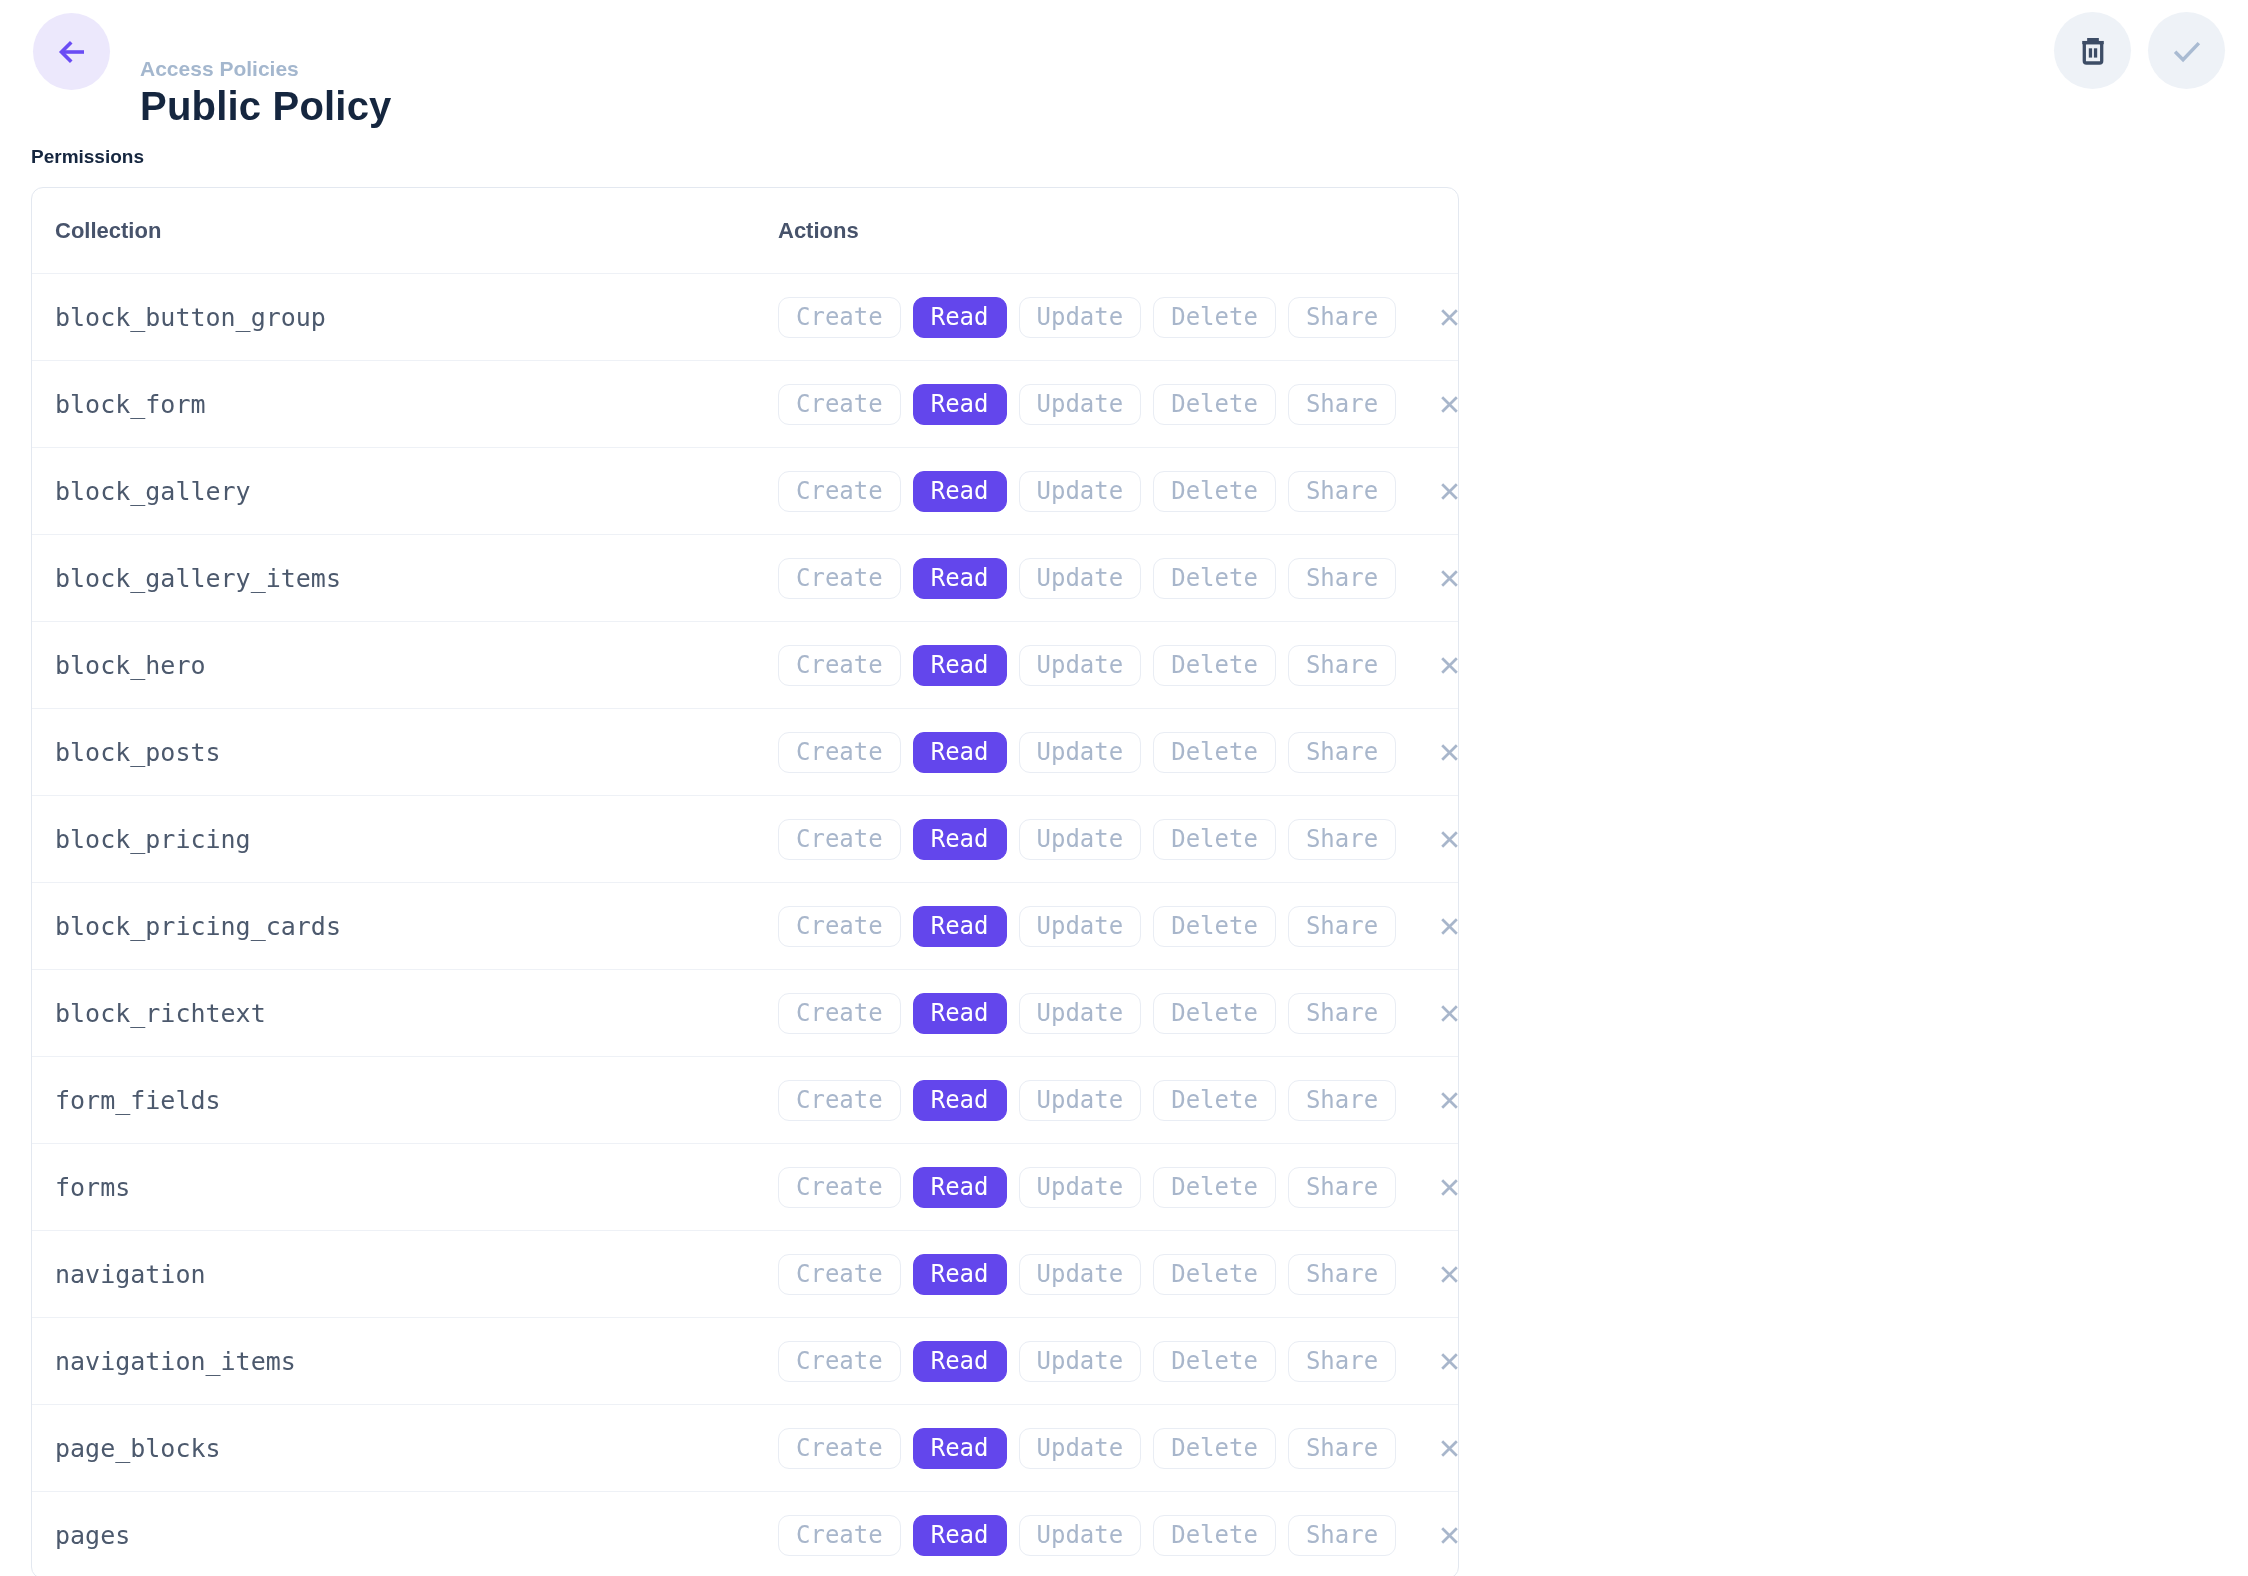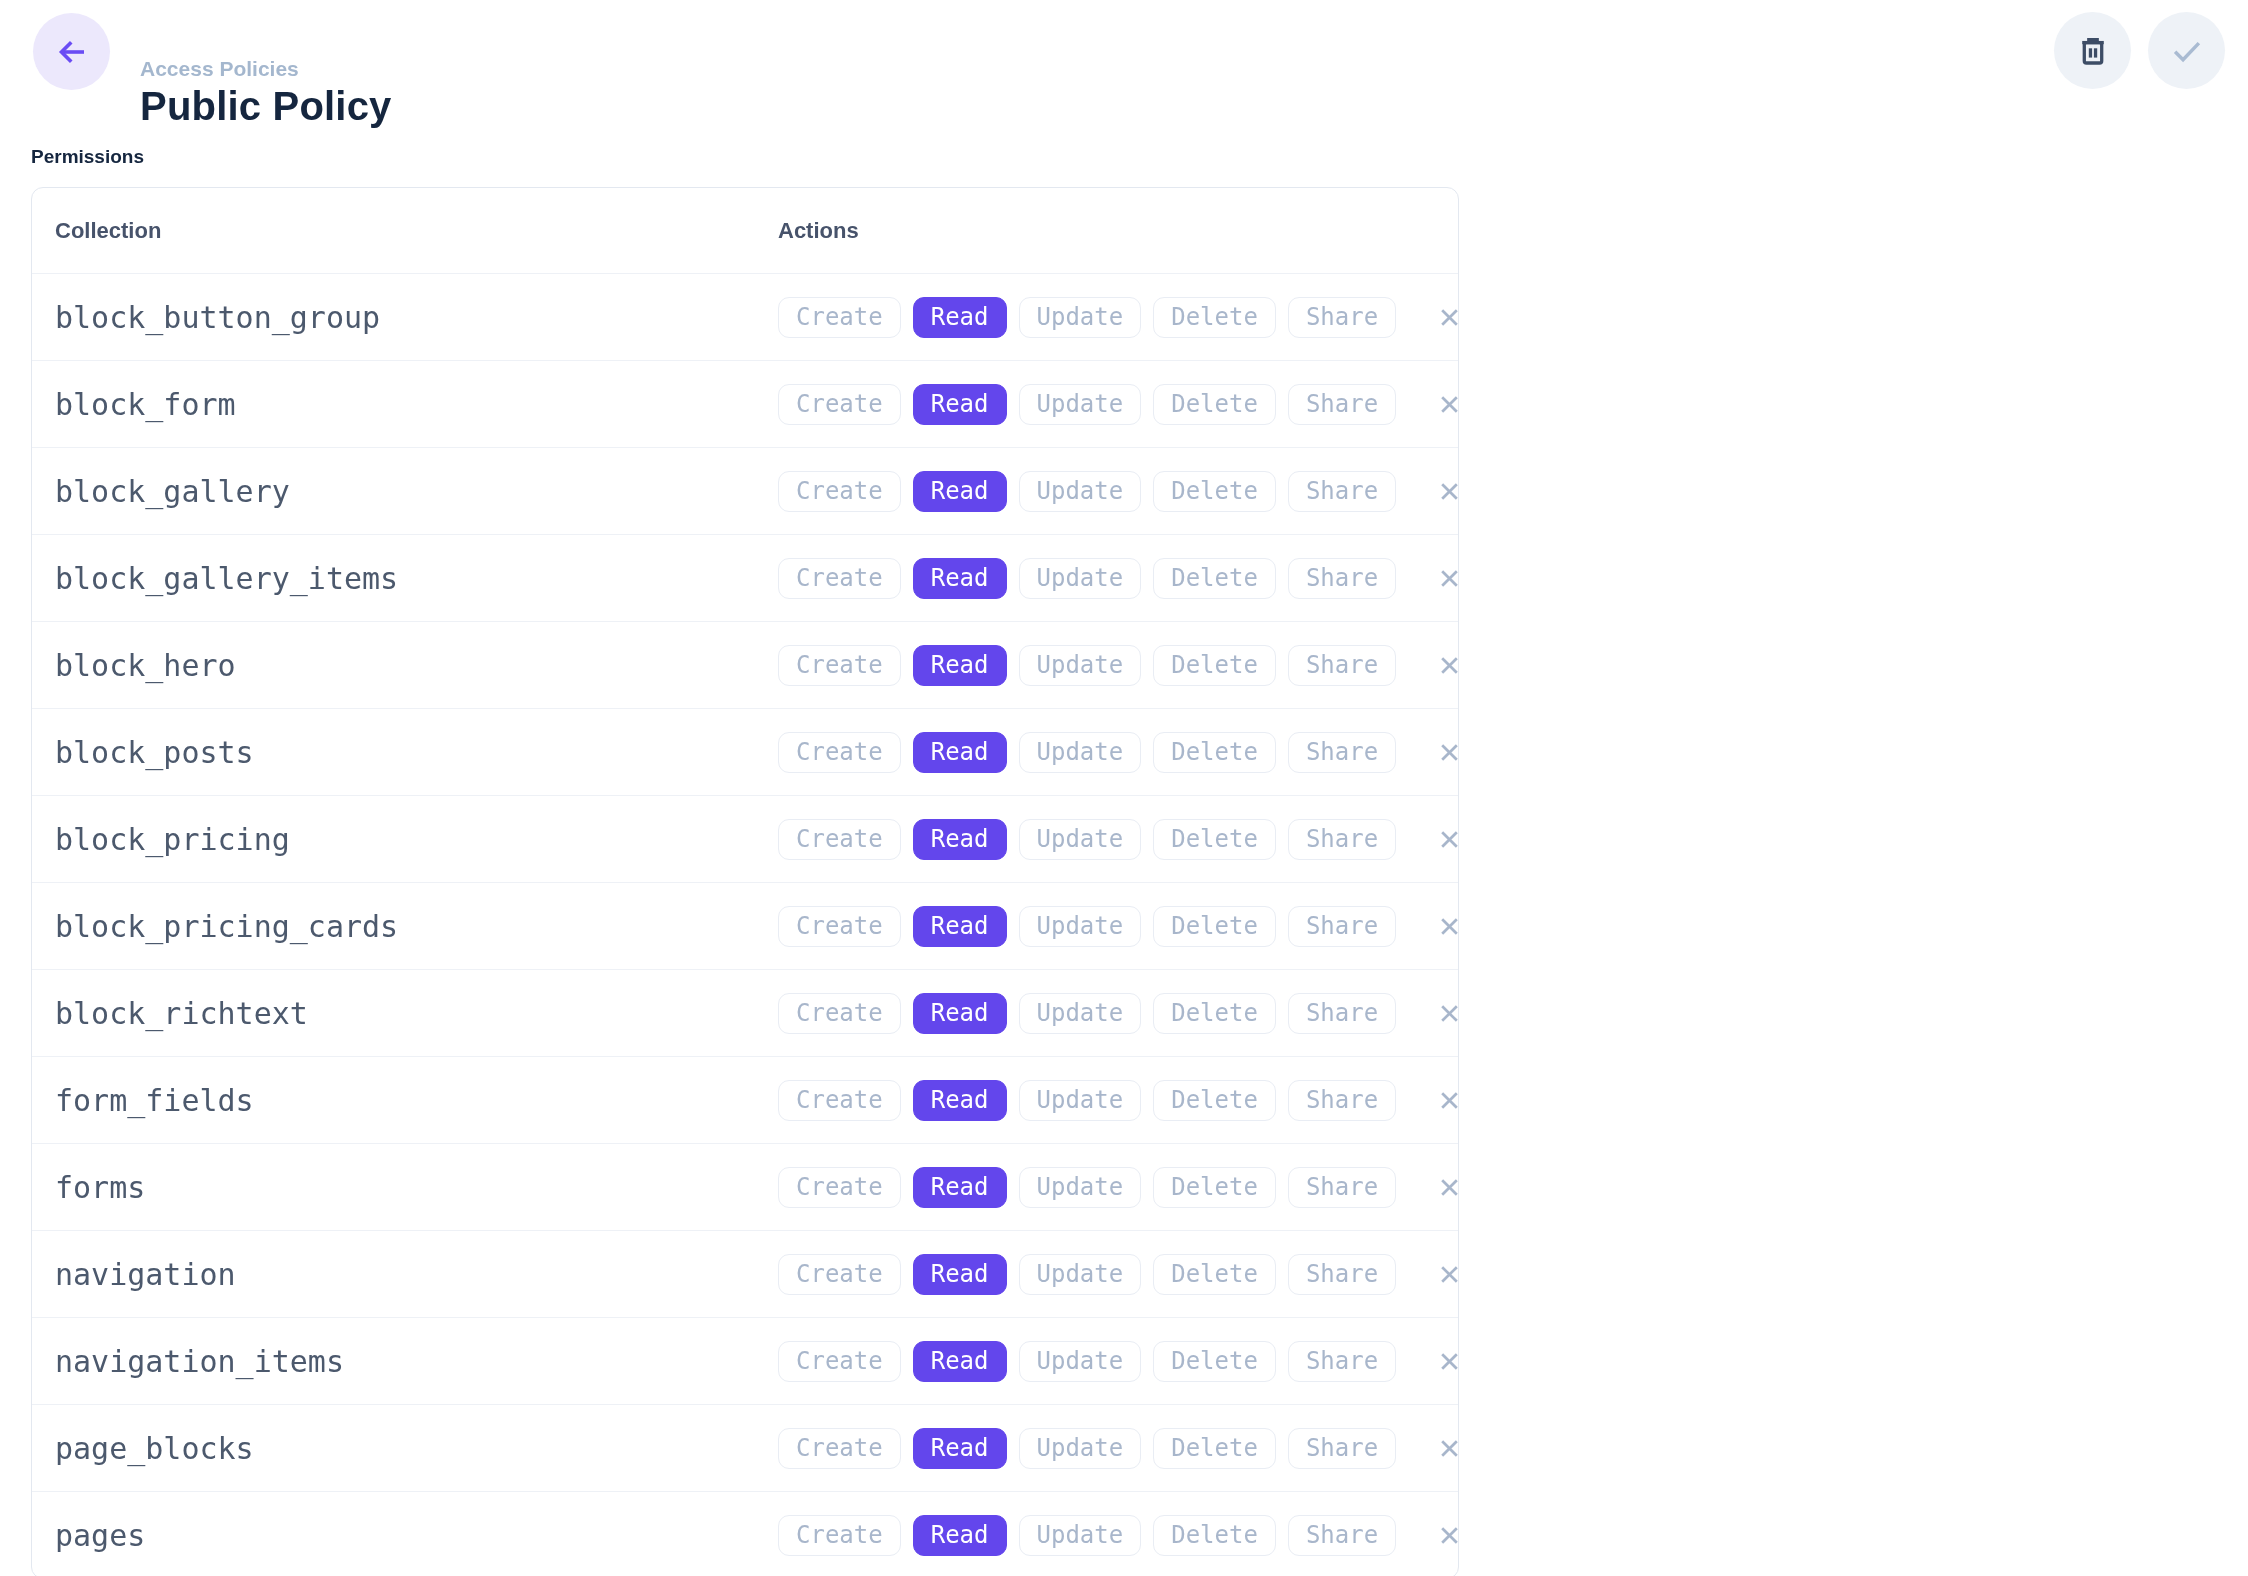--- a/index.html
+++ b/index.html
@@ -47,21 +47,21 @@
   }
   .t-head{
     display:grid;grid-template-columns:1fr 680px;align-items:center;height:85px;padding-left:23px;
   }
   .t-head .col-label{font-size:22px;font-weight:600;color:var(--header-text);}
   .t-row{
     display:grid;grid-template-columns:1fr 680px;align-items:center;height:87px;padding-left:23px;
     border-top:1px solid var(--row-border);
   }
   .collection-name{
-    font-family:"DejaVu Sans Mono", monospace;font-size:30px;color:var(--mono-text);
+    font-family:"DejaVu Sans Mono", monospace;font-size:25px;color:var(--mono-text);
     white-space:nowrap;
   }
   .row-actions{display:flex;align-items:center;gap:12px;padding-right:14px;}
   .chip{
     height:41px;padding:0 17px;border-radius:11px;border:1px solid var(--chip-border);
     background:#fff;color:var(--muted-text);
     font-family:"DejaVu Sans Mono", monospace;font-size:24px;line-height:38px;
     cursor:pointer;white-space:nowrap;
   }
   .chip.active{

